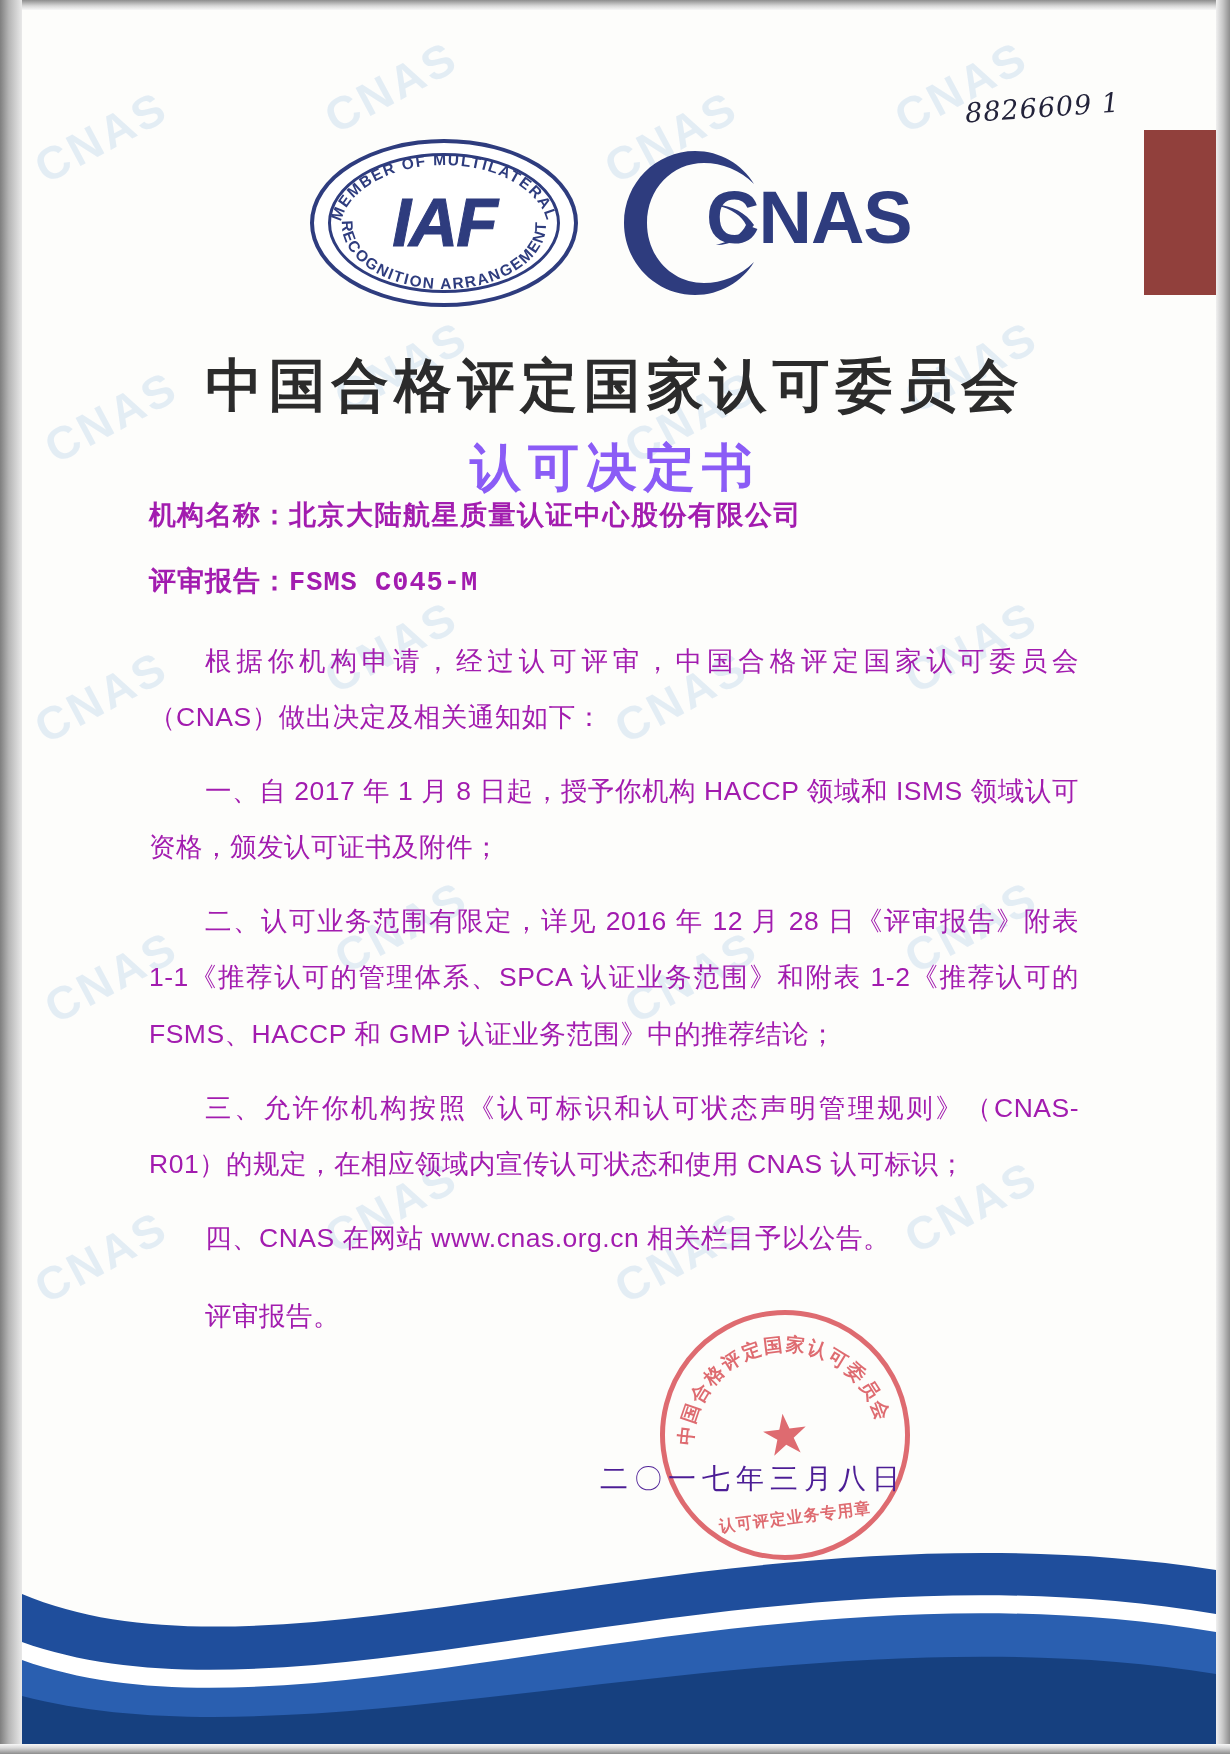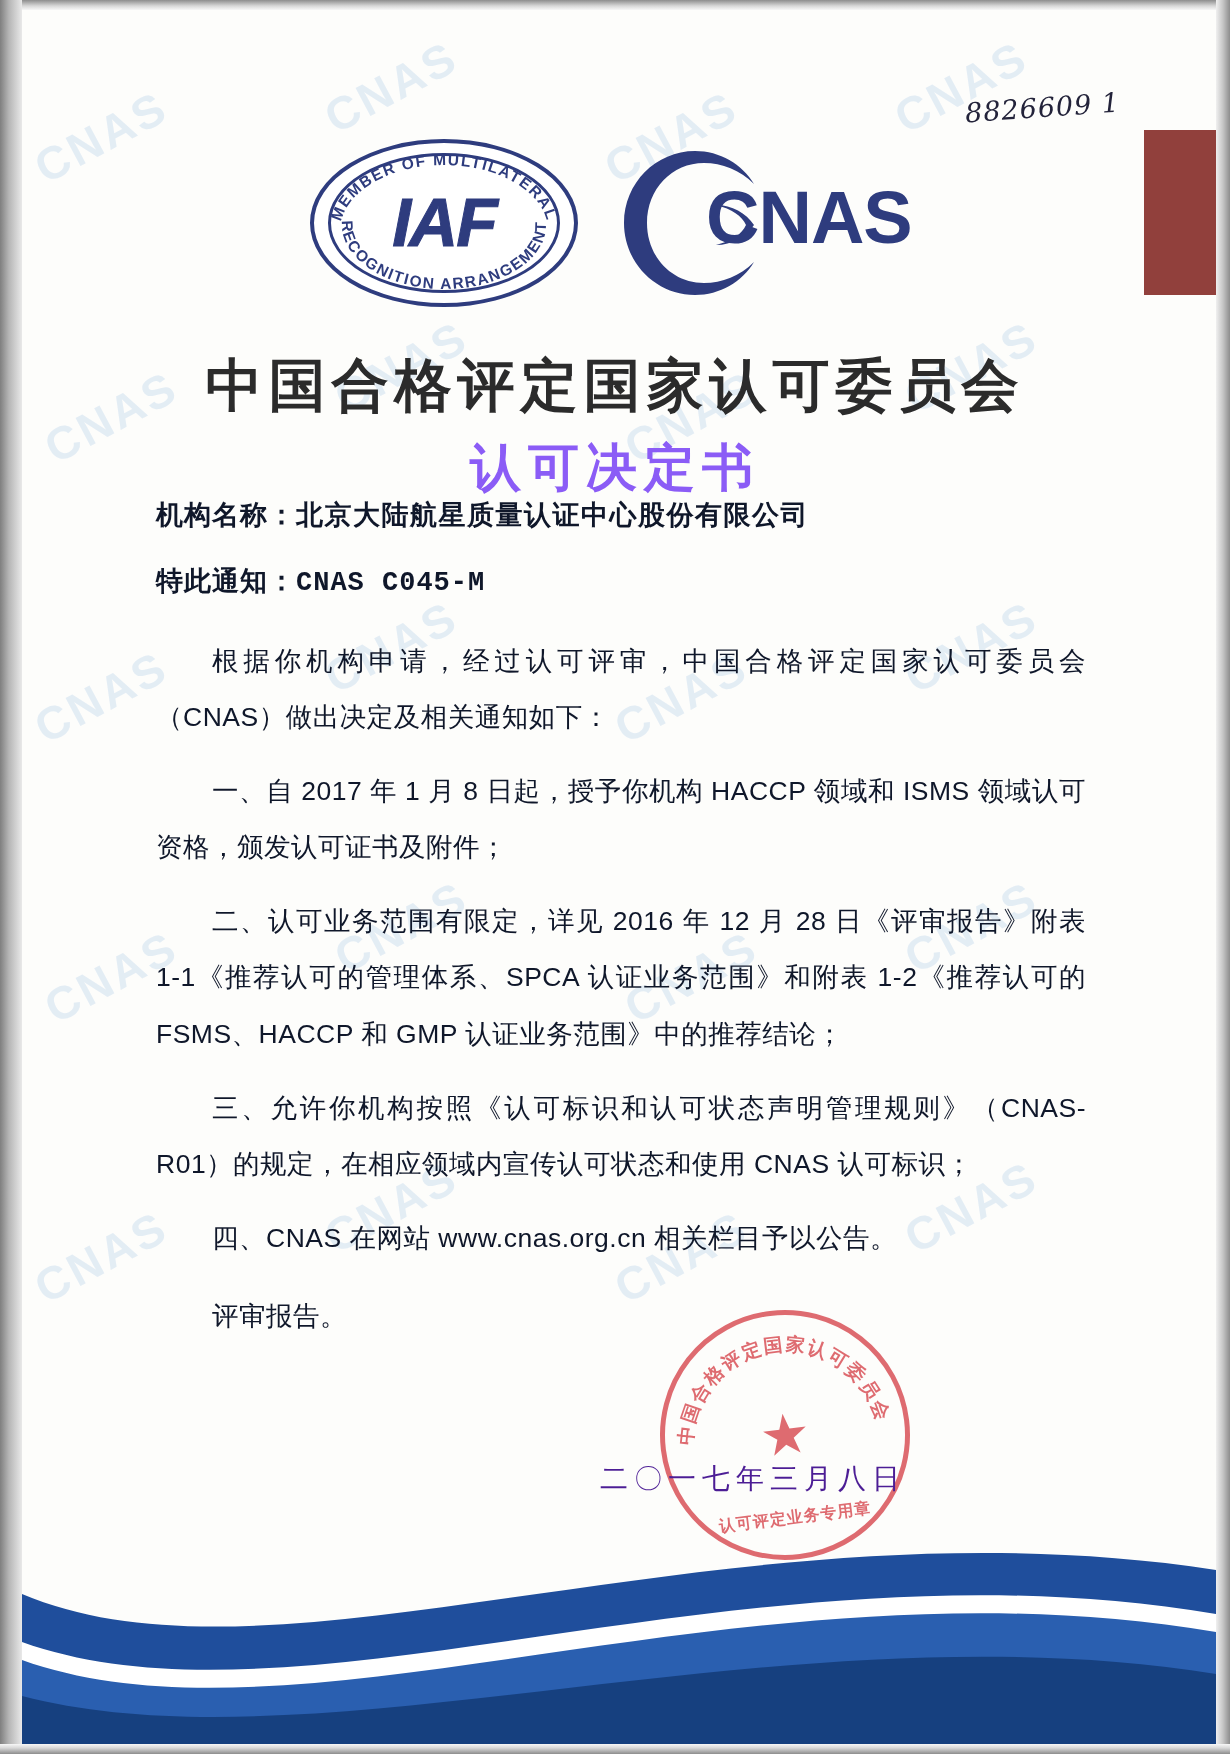--- a/index.html
+++ b/index.html
@@ -183,24 +183,24 @@
     font-family: "DejaVu Sans", sans-serif;
     font-weight: bold;
     font-size: 51px;
     letter-spacing: 7px;
     color: #8b5cf6;
   }
 
   
   .body {
     position: absolute;
-    left: 156px;
+    left: 149px;
     top: 498px;
     width: 930px;
-    color: #0f172a;
+    color: #a21caf;
   }
   .field-line {
     font-family: "DejaVu Sans", sans-serif;
     font-size: 27px;
     font-weight: bold;
     letter-spacing: 1px;
     margin-bottom: 32px;
     line-height: 1.25;
   }
   .field-line .val {
@@ -349,21 +349,21 @@
   <div class="title-main">中国合格评定国家认可委员会</div>
   <div class="title-sub">认可决定书</div>
 
   <div class="body">
 
     <div class="field-line">
       <span>机构名称：</span><span class="val">北京大陆航星质量认证中心股份有限公司</span>
     </div>
 
     <div class="field-line reg">
-      <span>特此通知：</span><span class="val">CNAS C045-M</span>
+      <span>评审报告：</span><span class="val">FSMS C045-M</span>
     </div>
 
     <p class="para">根据你机构申请，经过认可评审，中国合格评定国家认可委员会（CNAS）做出决定及相关通知如下：</p>
     <p class="para">一、自 2017 年 1 月 8 日起，授予你机构 HACCP 领域和 ISMS 领域认可资格，颁发认可证书及附件；</p>
     <p class="para">二、认可业务范围有限定，详见 2016 年 12 月 28 日《评审报告》附表 1-1《推荐认可的管理体系、SPCA 认证业务范围》和附表 1-2《推荐认可的 FSMS、HACCP 和 GMP 认证业务范围》中的推荐结论；</p>
     <p class="para">三、允许你机构按照《认可标识和认可状态声明管理规则》（CNAS-R01）的规定，在相应领域内宣传认可状态和使用 CNAS 认可标识；</p>
     <p class="para">四、CNAS 在网站 www.cnas.org.cn 相关栏目予以公告。</p>
     <p class="para notice">评审报告。</p>
 
   </div>

